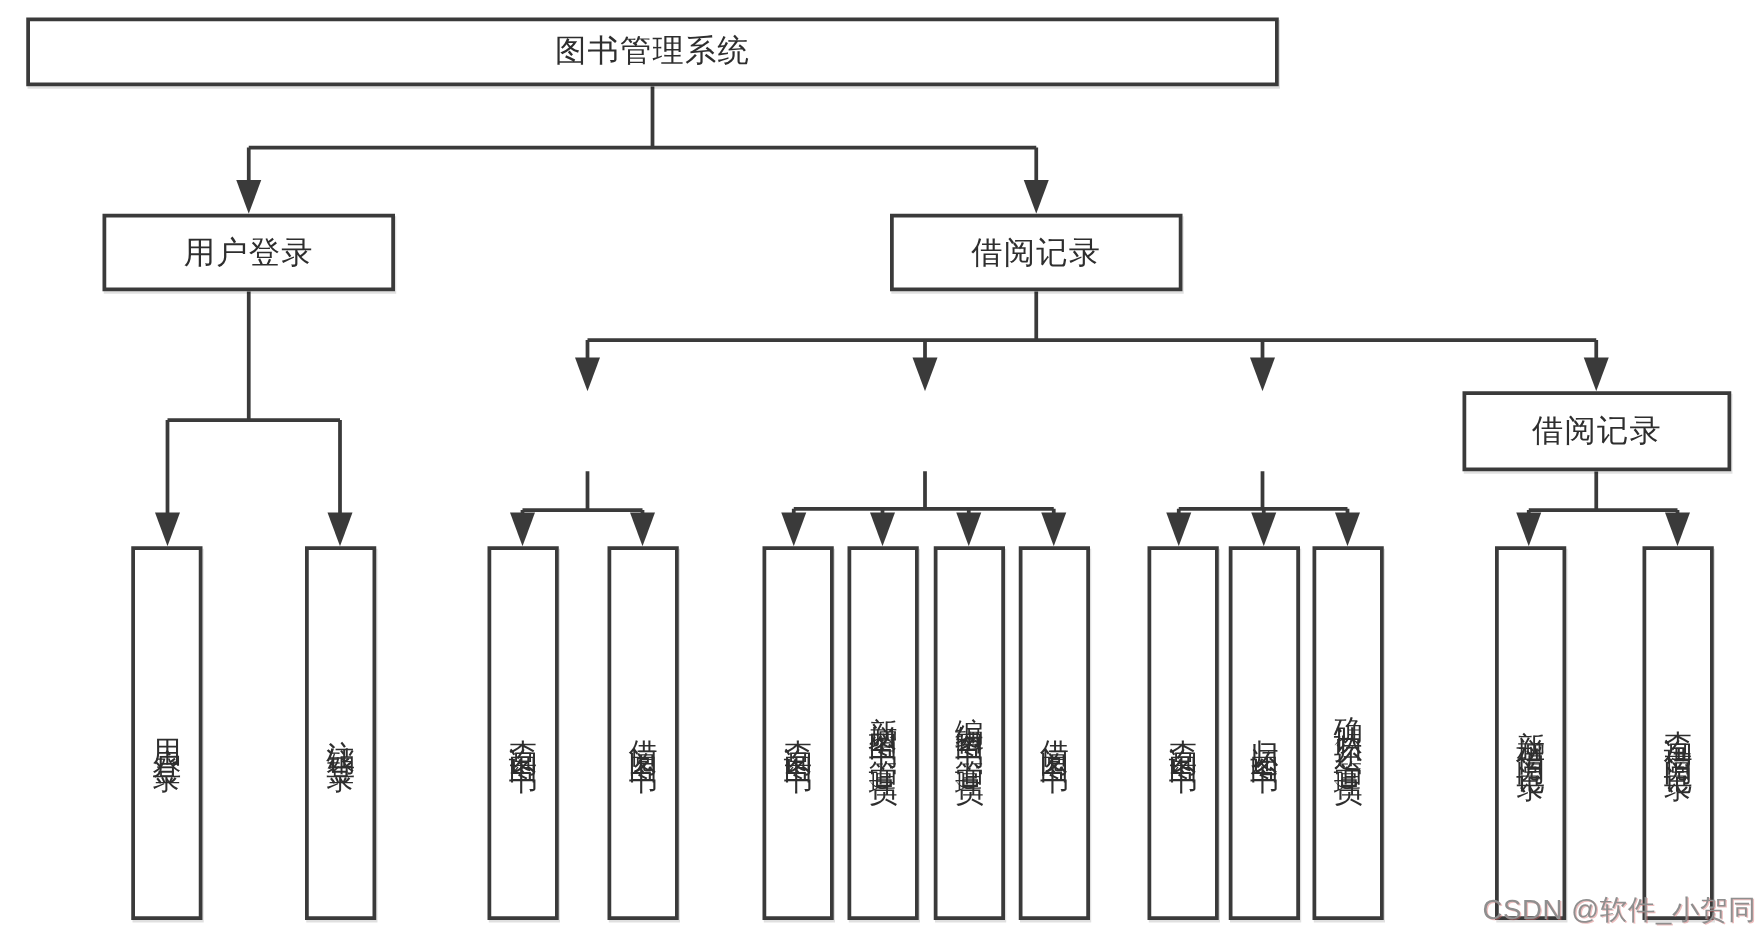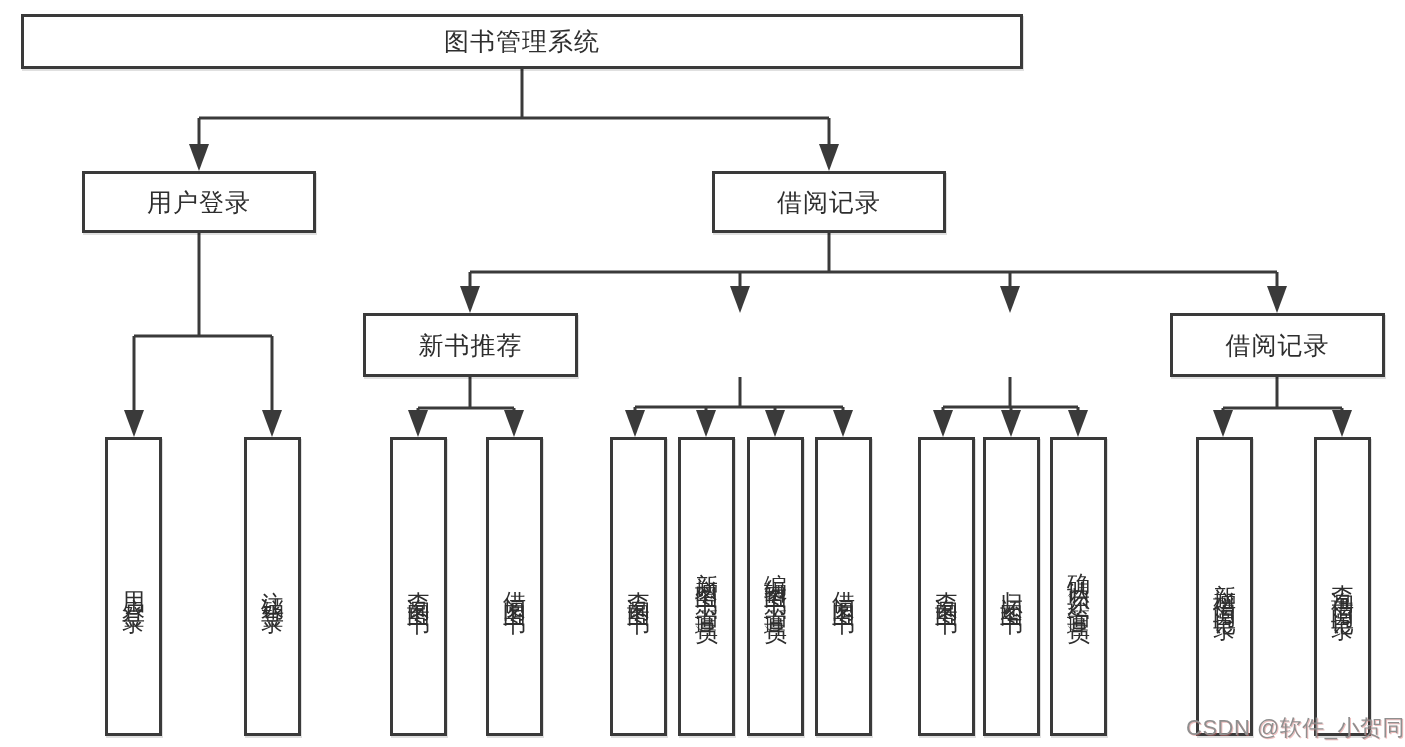--- a/index.html
+++ b/index.html
@@ -145,23 +145,20 @@
     <span class="hlabel">图书管理系统</span>
   </div>
 
   <div class="node lvl2" style="left:82px;top:171px;">
     <span class="hlabel">用户登录</span>
   </div>
   <div class="node lvl2" style="left:712px;top:171px;">
     <span class="hlabel">借阅记录</span>
   </div>
 
-  <div class="node lvl3" style="left:363px;top:313px;">
-    <span class="hlabel">新书推荐</span>
-  </div>
   <div class="node lvl3" style="left:1170px;top:313px;">
     <span class="hlabel">借阅记录</span>
   </div>
 
   <div class="node leaf" style="left:105px;top:437px;">
     <span class="vlabel">用户登录</span>
   </div>
   <div class="node leaf" style="left:244px;top:437px;">
     <span class="vlabel">注销登录</span>
   </div>

